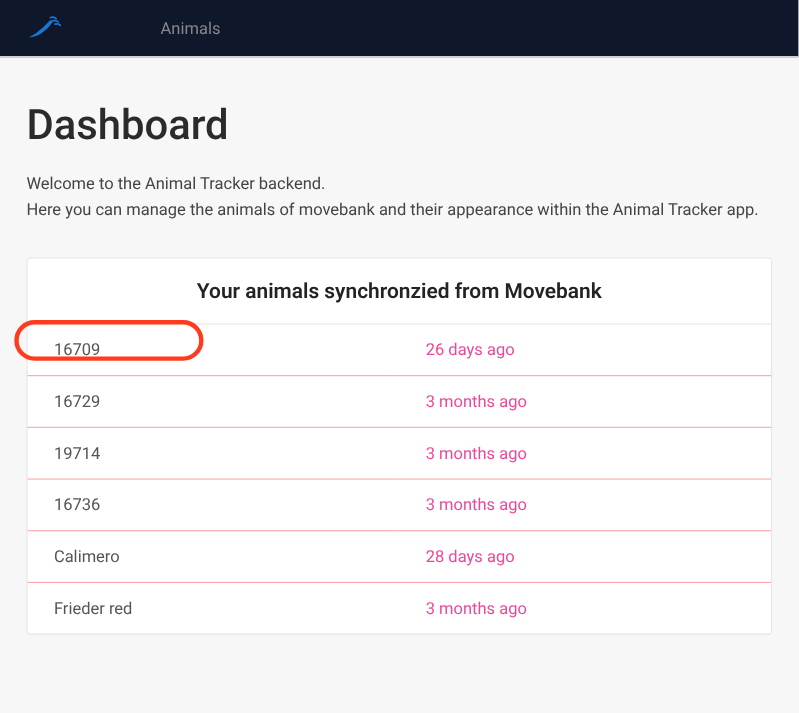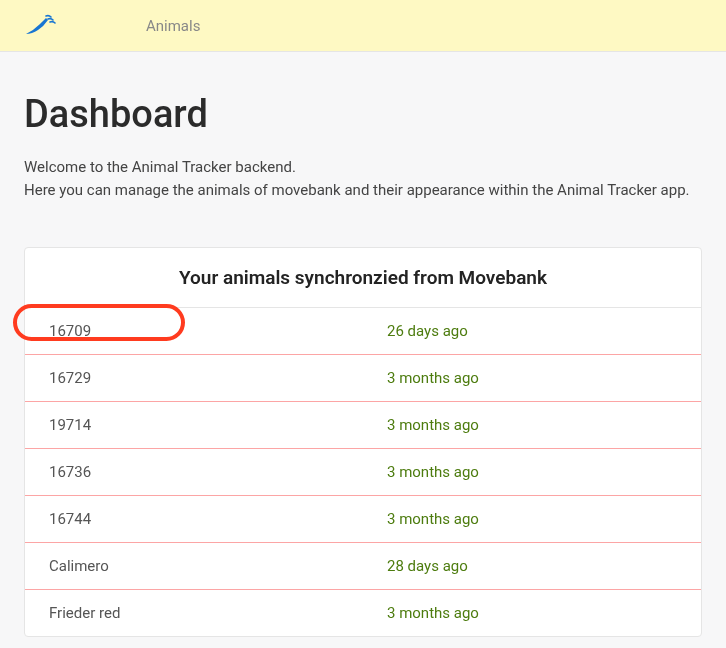--- a/index.html
+++ b/index.html
@@ -5,21 +5,21 @@
     * { margin: 0; padding: 0; box-sizing: border-box; }
     body {
       font-family: -apple-system, BlinkMacSystemFont, "Segoe UI", Roboto, "Helvetica Neue", Arial, sans-serif;
       background: #f7f7f8;
       color: #333;
       width: 726px;
       height: 648px;
       overflow: hidden;
     }
     .navbar {
-      background: #fef9c3;
+      background: #0f172a;
       border-bottom: 1px solid #e5e5e5;
       height: 52px;
       display: flex;
       align-items: center;
       padding: 0 24px;
     }
     .logo {
       display: flex;
       align-items: center;
       margin-right: 90px;
@@ -36,21 +36,21 @@
       font-size: 38px;
       font-weight: 500;
       color: #2b2b2b;
       margin-top: 16px;
       margin-bottom: 20px;
     }
     .intro {
       font-size: 15px;
       color: #444;
       line-height: 1.5;
-      margin-bottom: 46px;
+      margin-bottom: 33px;
     }
     .card {
       background: #fff;
       border: 1px solid #e5e5e5;
       border-radius: 4px;
     }
     .card-header {
       padding: 18px 24px;
       border-bottom: 1px solid #e5e5e5;
       font-size: 19px;
@@ -71,21 +71,21 @@
     .table td {
       padding: 14px 24px;
       font-size: 15px;
       color: #555;
       position: relative;
     }
     .table td.name-cell {
       width: 50%;
     }
     .table td.time-cell {
-      color: #4d7c0f;
+      color: #ec4899;
     }
     .highlight-ring {
       position: absolute;
       left: 36px;
       top: 4px;
       width: 172px;
       height: 37px;
       border: 4px solid #ff3b1f;
       border-radius: 19px;
       pointer-events: none;
@@ -125,24 +125,20 @@
           </tr>
           <tr>
             <td class="name-cell">19714</td>
             <td class="time-cell">3 months ago</td>
           </tr>
           <tr>
             <td class="name-cell">16736</td>
             <td class="time-cell">3 months ago</td>
           </tr>
           <tr>
-            <td class="name-cell">16744</td>
-            <td class="time-cell">3 months ago</td>
-          </tr>
-          <tr>
             <td class="name-cell">Calimero</td>
             <td class="time-cell">28 days ago</td>
           </tr>
           <tr>
             <td class="name-cell">Frieder red</td>
             <td class="time-cell">3 months ago</td>
           </tr>
         </tbody>
     </table>
   </div>

